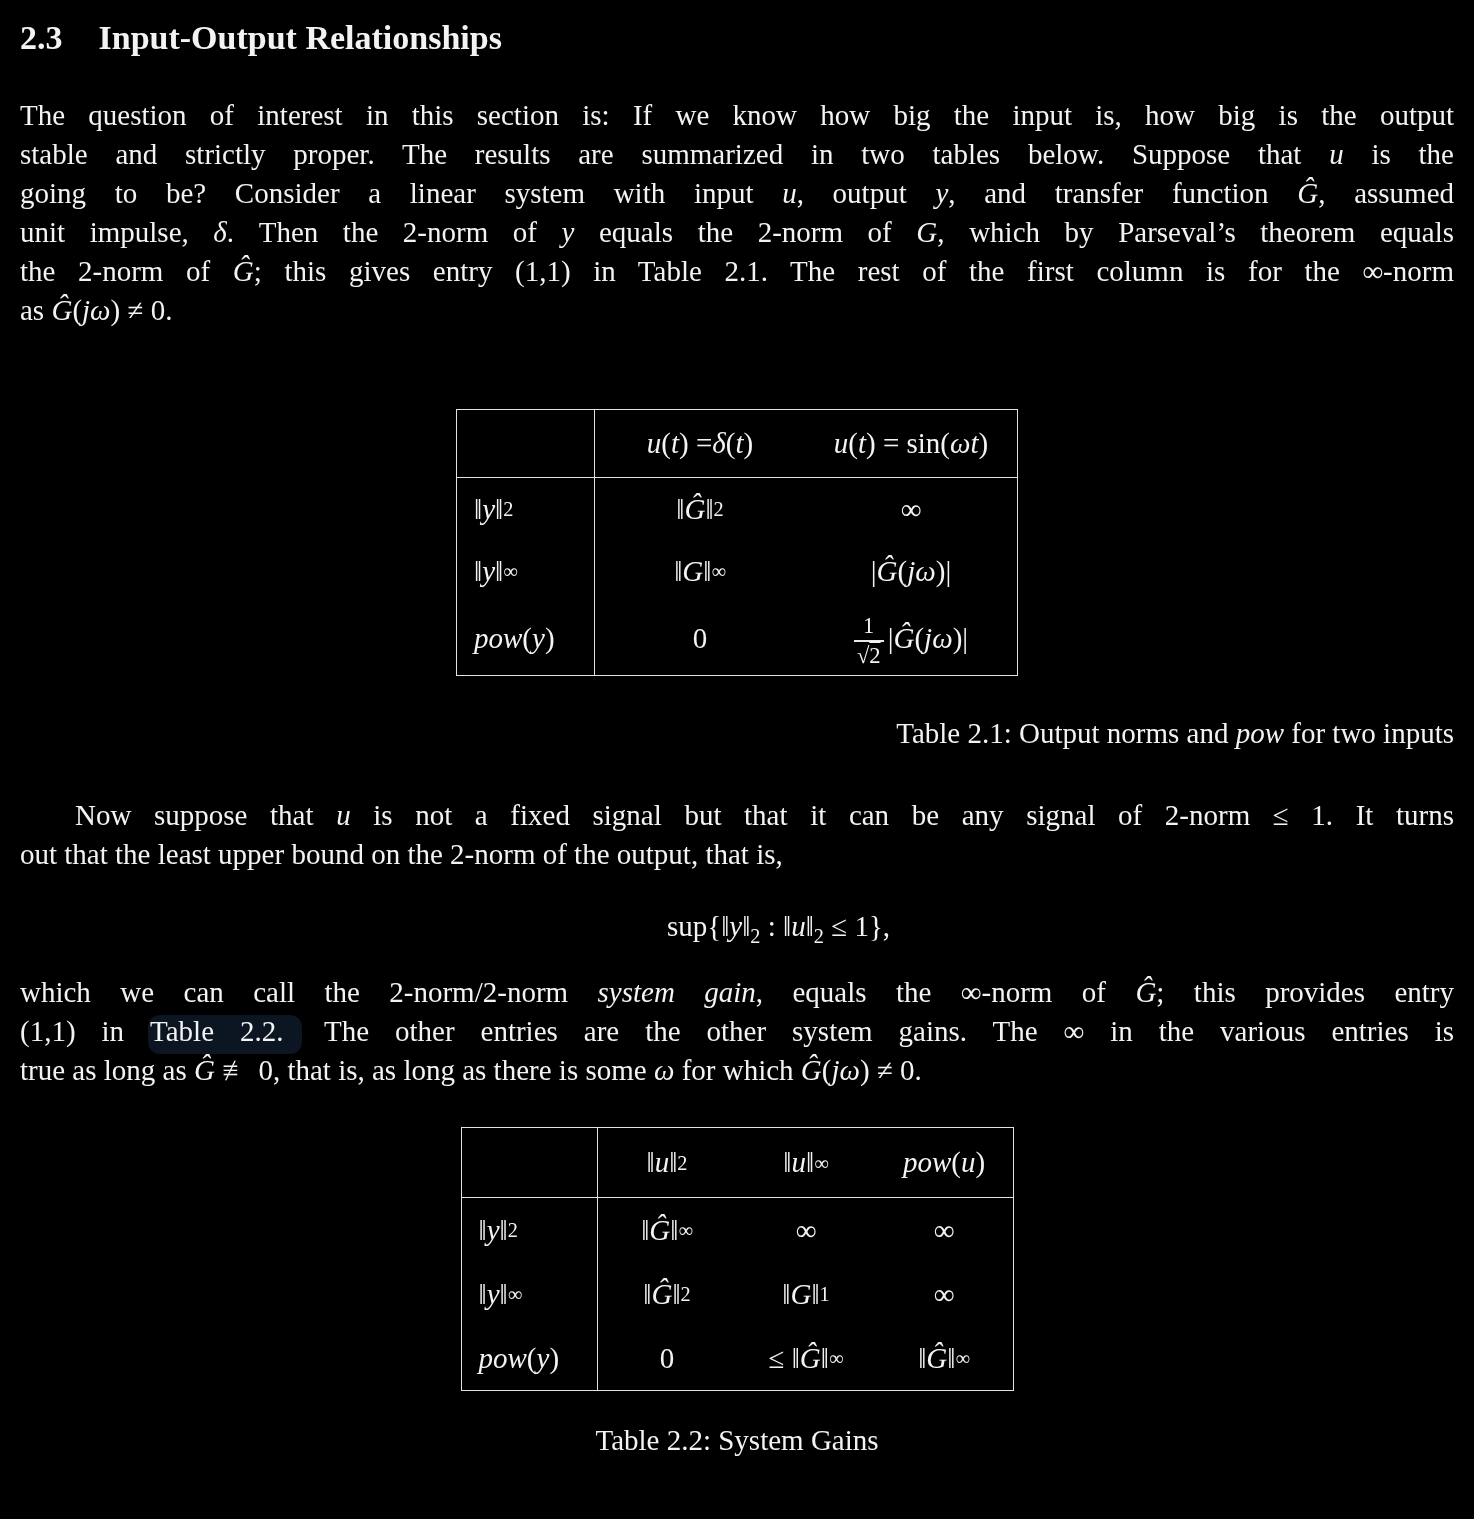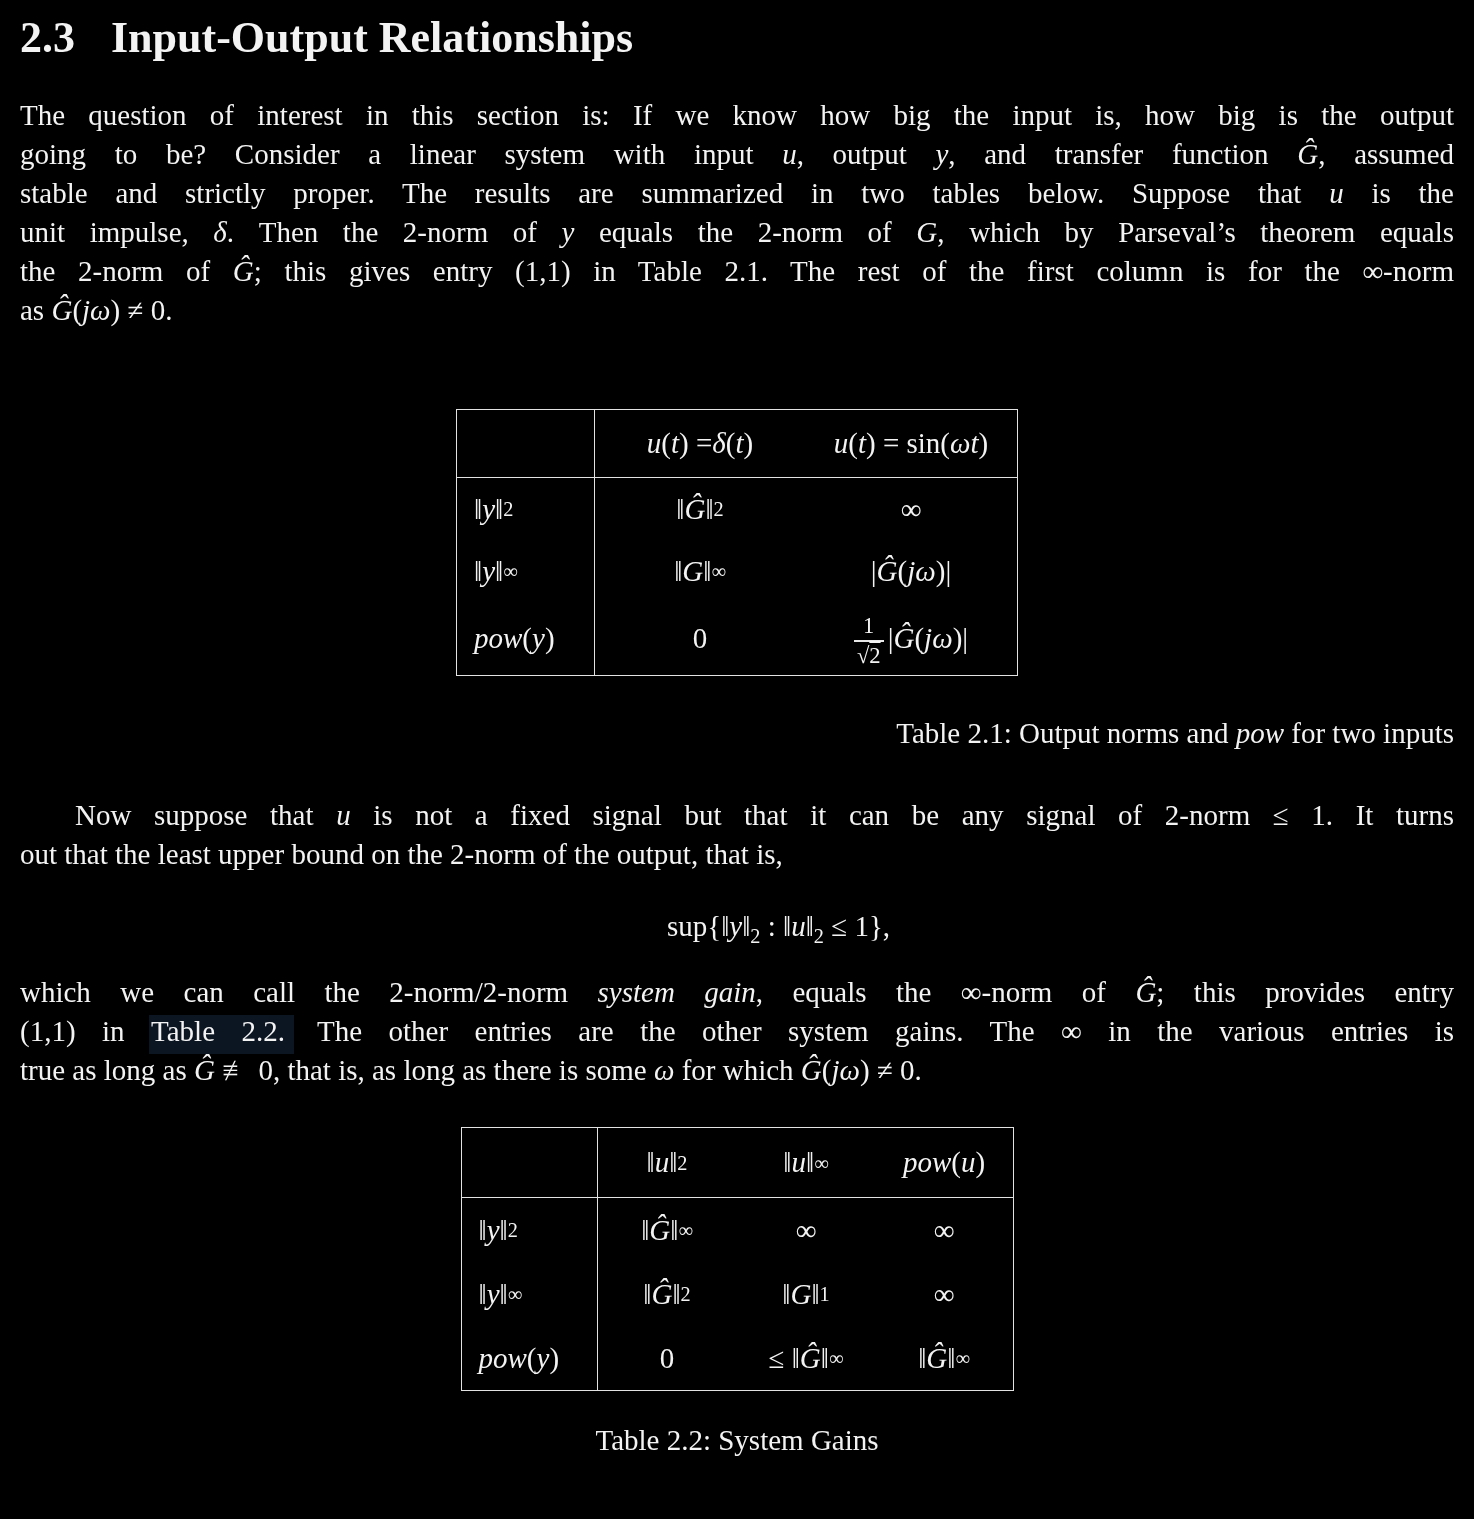--- a/index.html
+++ b/index.html
@@ -4,33 +4,33 @@
 <style>
   * { box-sizing: border-box; margin: 0; padding: 0; }
   html, body { background: #000; }
   body {
     width: 1474px; height: 1519px; overflow: hidden;
     color: #f3f3f3;
     font-family: "Liberation Serif", "DejaVu Serif", "DejaVu Sans", serif;
     font-size: 29px; line-height: 39px;
     padding: 0 20px;
   }
-  .title { margin-top: 10px; font-size: 44px; line-height: 56px; font-weight: bold; }
+  .title { margin-top: 10px; font-size: 34px; line-height: 56px; font-weight: bold; }
   .title .num { margin-right: 36px; }
 
   .para .line { text-align: justify; text-align-last: justify; }
   .para .line.last { text-align-last: auto; }
   .p1 { margin-top: 30px; }
   .p2 { margin-top: 43px; }
   .p3 { margin-top: 27px; }
   .indent { text-indent: 55px; }
 
   .i { font-style: italic; }
   sub { font-size: 0.7em; line-height: 0; }
-  .hl { background: #0c1522; padding: 0 9px 7px 2px; margin: 0 -3px -7px -2px; }
+  .hl { background: #0c1522; padding: 0 18px 7px 2px; margin: 0 -3px -7px -2px; border-radius: 12px; }
 
   .eq { margin-top: 33px; padding-left: 83px; text-align: center; }
 
   .tblwrap { display: flex; justify-content: center; }
   .t1wrap { margin-top: 79px; }
   .t2wrap { margin-top: 37px; }
   .tbl { display: grid; border: 1.5px solid #e2e2e2; }
   .t1 { grid-template-columns: 138px 210px 212px; grid-template-rows: 68px 62px 62px 73px; }
   .t2 { grid-template-columns: 136px 139px 139px 137px; grid-template-rows: 70px 64px 64px 64px; }
   .cell { display: flex; align-items: center; justify-content: center; }
@@ -48,22 +48,22 @@
 </style>
 </head>
 <body>
 
 <div class="title">
   <span class="num">2.3</span><span>Input-Output Relationships</span>
 </div>
 
 <div class="para p1">
   <div class="line"><span>The question of interest in this section is: If we know how big the input is, how big is the output</span></div>
+  <div class="line"><span>stable and strictly proper. The results are summarized in two tables below. Suppose that </span><span class="i">u</span><span> is the</span></div>
   <div class="line"><span>going to be? Consider a linear system with input </span><span class="i">u</span><span>, output </span><span class="i">y</span><span>, and transfer function </span><span class="i">Ĝ</span><span>, assumed</span></div>
-  <div class="line"><span>stable and strictly proper. The results are summarized in two tables below. Suppose that </span><span class="i">u</span><span> is the</span></div>
   <div class="line"><span>unit impulse, </span><span class="i">δ</span><span>. Then the 2-norm of </span><span class="i">y</span><span> equals the 2-norm of </span><span class="i">G</span><span>, which by Parseval’s theorem equals</span></div>
   <div class="line"><span>the 2-norm of </span><span class="i">Ĝ</span><span>; this gives entry (1,1) in Table 2.1. The rest of the first column is for the ∞-norm</span></div>
   <div class="line last"><span>as </span><span class="i">Ĝ</span><span>(</span><span class="i">jω</span><span>) ≠ 0.</span></div>
 </div>
 
 <div class="tblwrap t1wrap">
   <div class="tbl t1">
     <div class="cell lbl hdr"></div>
     <div class="cell hdr">
         <span class="i">u</span>

